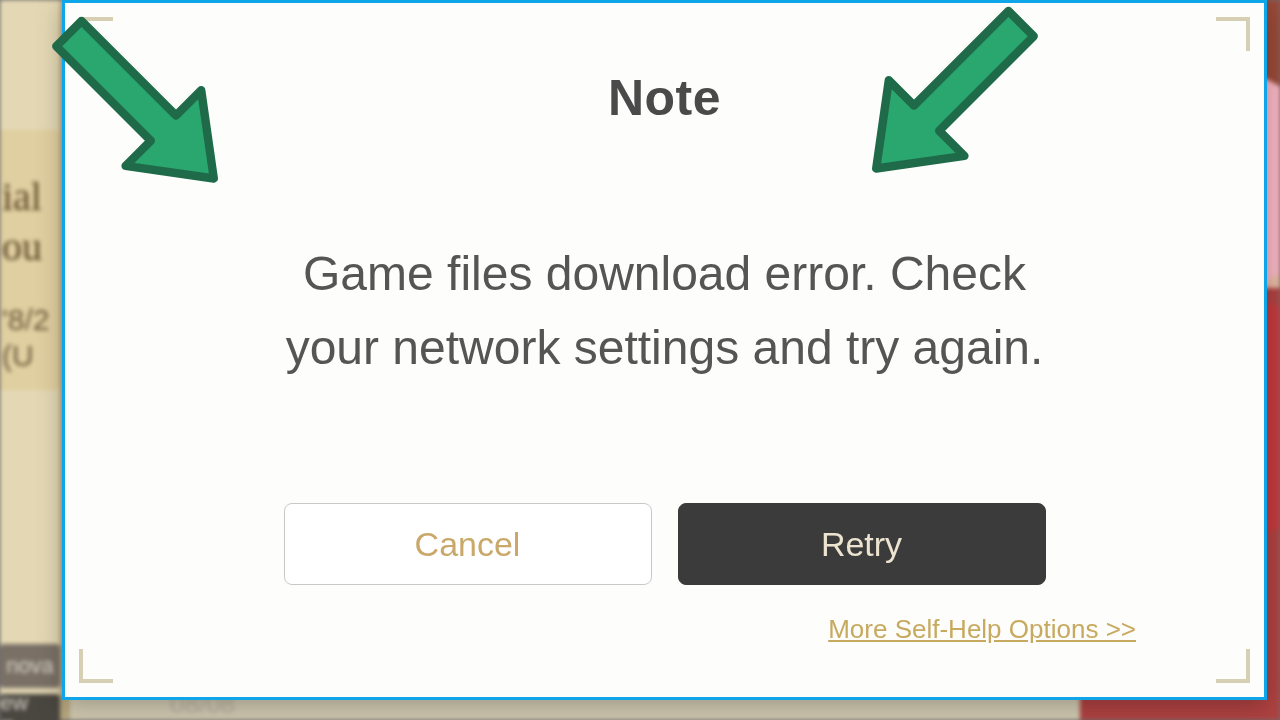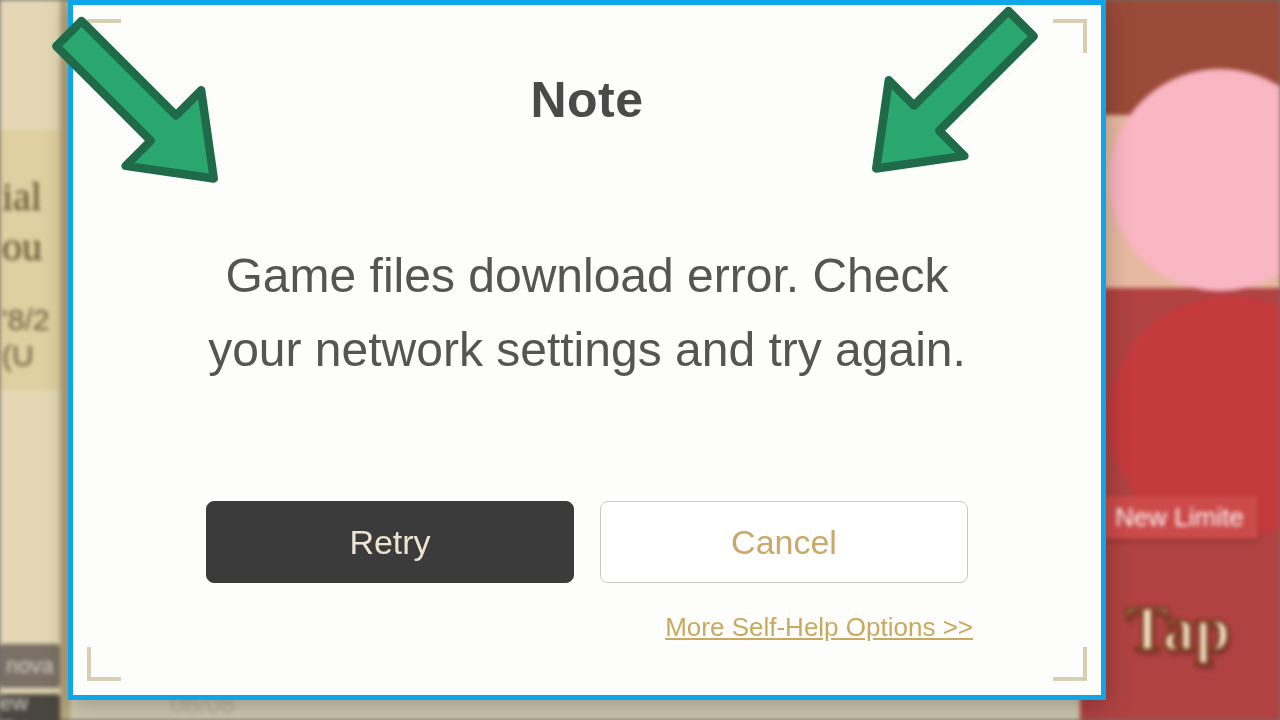--- a/index.html
+++ b/index.html
@@ -66,24 +66,24 @@
     font-family: Georgia, serif;
     font-size: 64px; font-weight: 600;
     color: #f1e4c4;
     -webkit-text-stroke: 3px #7a3a1f;
     text-shadow: 2px 4px 4px rgba(0,0,0,.35);
   }
 
   
   .dialog {
     position: absolute;
-    left: 68px; top: 0px;
-    width: 1038px; height: 700px;
+    left: 62px; top: 0px;
+    width: 1205px; height: 700px;
     background: #fdfdfb;
-    border: 5px solid #0ea5e9;
+    border: 3px solid #0ea5e9;
     box-shadow: 0 6px 24px rgba(0,0,0,.25);
   }
   .corner {
     position:absolute; width:34px; height:34px;
     border-color:#d7cfb4; border-style:solid; border-width:0;
   }
   .corner.tl{ top:14px; left:14px; border-top-width:4px; border-left-width:4px; }
   .corner.tr{ top:14px; right:14px; border-top-width:4px; border-right-width:4px; }
   .corner.bl{ bottom:14px; left:14px; border-bottom-width:4px; border-left-width:4px; }
   .corner.br{ bottom:14px; right:14px; border-bottom-width:4px; border-right-width:4px; }
@@ -180,25 +180,25 @@
   <span class="corner tl"></span>
   <span class="corner tr"></span>
   <span class="corner bl"></span>
   <span class="corner br"></span>
 
   <h1 class="dialog-title">Note</h1>
 
   <p class="dialog-message">Game files download error. Check your network settings and try again.</p>
 
   <div class="dialog-actions">
+    <div class="btn btn-secondary">
+      <span>Cancel</span>
+    </div>
     <div class="btn btn-primary">
       <span>Retry</span>
-    </div>
-    <div class="btn btn-secondary">
-      <span>Cancel</span>
     </div>
   </div>
 
   <a class="help-link">More Self-Help Options &gt;&gt;</a>
 </div>
 
 <div class="arrow a1">
   <svg viewBox="0 0 100 100">
     <path d="M15 10 L60 55 L72 43 L78 85 L36 79 L48 67 L3 22 Z" fill="#2aa66f" stroke="#1f6a49" stroke-width="4" stroke-linejoin="round"></path>
   </svg>

